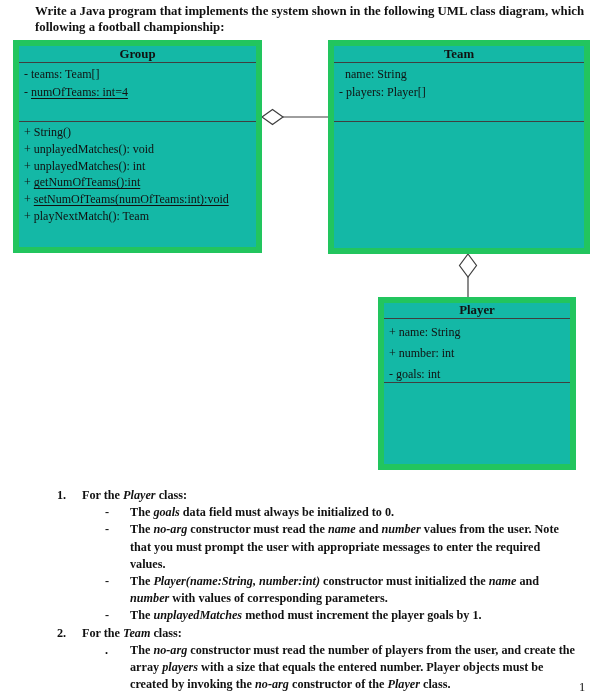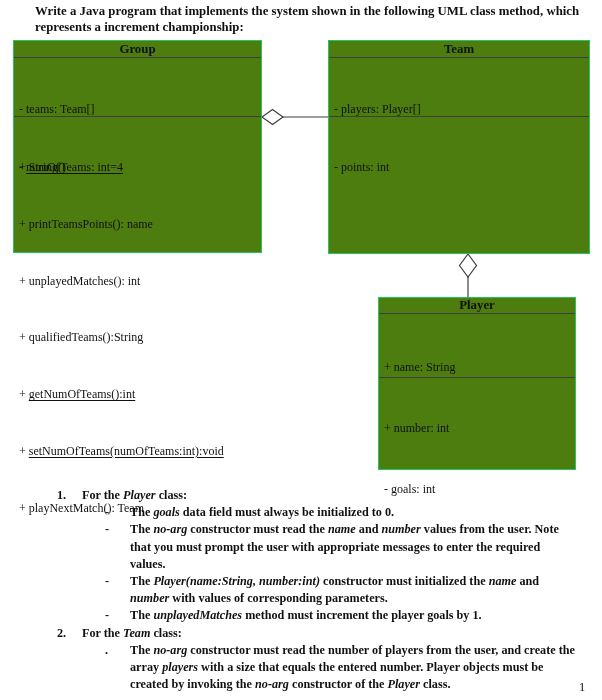--- a/index.html
+++ b/index.html
@@ -7,30 +7,30 @@
   body {
     width:602px; height:700px; position:relative; overflow:hidden;
     font-family:"Liberation Serif", serif; color:#111;
   }
   .title {
     position:absolute; left:35px; top:3px;
     font-weight:bold; font-size:12.8px; line-height:16px; white-space:nowrap;
   }
   
   .uml-box {
-    position:absolute; border:1px solid #22c55e; background:#4d7c0f;
+    position:absolute; border:6px solid #22c55e; background:#14b8a6;
     font-size:12px;
   }
   .uml-title {
     text-align:center; font-weight:bold; font-size:12.8px;
     border-bottom:1px solid #3f3f3f; height:17px; line-height:16px;
   }
   .uml-attrs { border-bottom:1px solid #3f3f3f; padding:2px 0 0 5px; }
   .uml-methods { padding:2px 0 0 5px; }
-  .uml-line { white-space:pre-wrap;margin-top:40px; }
+  .uml-line { white-space:pre-wrap; }
   #box-group { left:13px; top:40px; width:249px; height:213px; }
   #box-group .uml-attrs { height:59px; }
   #box-group .uml-attrs .uml-line { line-height:18px; }
   #box-group .uml-methods .uml-line { line-height:16.8px; }
   #box-team { left:328px; top:40px; width:262px; height:214px; }
   #box-team .uml-attrs { height:59px; }
   #box-team .uml-attrs .uml-line { line-height:18px; }
   #box-team .uml-methods .uml-line { line-height:19px; }
   #box-player { left:378px; top:297px; width:198px; height:173px; }
   #box-player .uml-title { height:16px; line-height:15px; }
@@ -52,53 +52,52 @@
   .q-bullet { width:25px; flex:none; }
   .q-text { width:447px; }
   .page-number {
     position:absolute; left:579px; top:680px; font-size:12.5px;
   }
 </style>
 </head>
 <body>
 
 <div class="title">
-  <div>Write a Java program that implements the system shown in the following UML class method, which</div>
-  <div>represents a increment championship:</div>
+  <div>Write a Java program that implements the system shown in the following UML class diagram, which</div>
+  <div>following a football championship:</div>
 </div>
 
 <svg class="connectors" width="602" height="700">
   <line x1="283" y1="117" x2="328" y2="117" stroke="#3f3f3f" stroke-width="1.2"></line>
   <polygon points="262,117 272.5,109.5 283,117 272.5,124.5" fill="#fff" stroke="#3f3f3f" stroke-width="1.2"></polygon>
   <polygon points="468,254 476.5,265.5 468,277 459.5,265.5" fill="#fff" stroke="#3f3f3f" stroke-width="1.2"></polygon>
   <line x1="468" y1="277" x2="468" y2="297" stroke="#3f3f3f" stroke-width="1.2"></line>
 </svg>
 
 <div class="uml-box" id="box-group">
   <div class="uml-title">Group</div>
   <div class="uml-attrs">
       <div class="uml-line">- teams: Team[]</div>
       <div class="uml-line">- <u>numOfTeams: int=4</u></div>
     </div>
   <div class="uml-methods">
       <div class="uml-line">+ String()</div>
-      <div class="uml-line">+ printTeamsPoints(): name</div>
+      <div class="uml-line">+ unplayedMatches(): void</div>
       <div class="uml-line">+ unplayedMatches(): int</div>
-      <div class="uml-line">+ qualifiedTeams():String</div>
       <div class="uml-line">+ <u>getNumOfTeams():int</u></div>
       <div class="uml-line">+ <u>setNumOfTeams(numOfTeams:int):void</u></div>
       <div class="uml-line">+ playNextMatch(): Team</div>
     </div>
 </div>
 
 <div class="uml-box" id="box-team">
   <div class="uml-title">Team</div>
   <div class="uml-attrs">
+      <div class="uml-line">  name: String</div>
       <div class="uml-line">- players: Player[]</div>
-      <div class="uml-line">- points: int</div>
     </div>
 </div>
 
 <div class="uml-box" id="box-player">
   <div class="uml-title">Player</div>
   <div class="uml-attrs">
       <div class="uml-line">+ name: String</div>
       <div class="uml-line">+ number: int</div>
       <div class="uml-line">- goals: int</div>
     </div>

